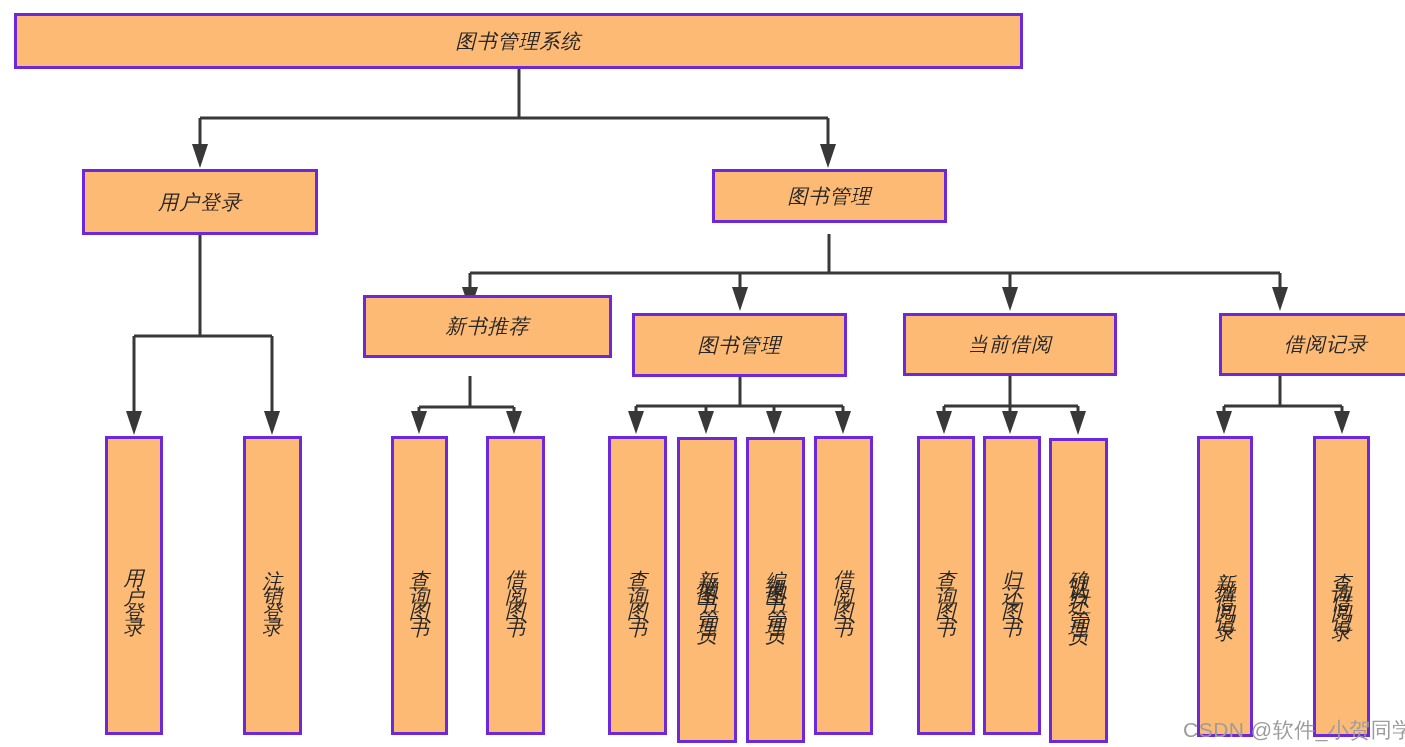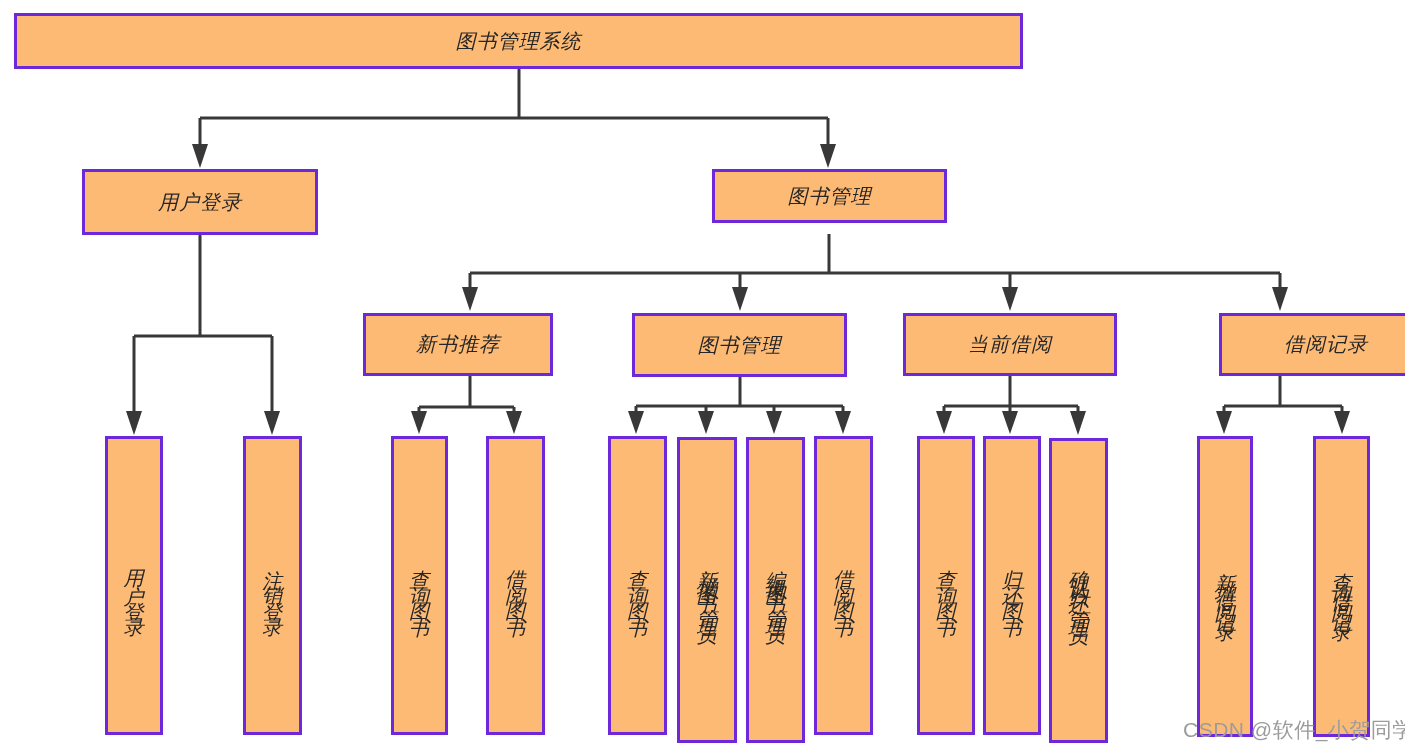--- a/index.html
+++ b/index.html
@@ -105,21 +105,21 @@
       <path class="head" d="M1216 411 L1232 411 L1224 434 Z"></path>
       <path class="head" d="M1334 411 L1350 411 L1342 434 Z"></path>
     </g>
   </svg>
 
   <div class="node" style="left:14px; top:13px; width:1009px; height:56px;">图书管理系统</div>
 
   <div class="node" style="left:82px; top:169px; width:236px; height:66px;">用户登录</div>
   <div class="node" style="left:712px; top:169px; width:235px; height:54px;">图书管理</div>
 
-  <div class="node" style="left:363px; top:313px; width:190px; height:63px;">新书推荐</div>
+  <div class="node" style="left:363px; top:295px; width:249px; height:63px;">新书推荐</div>
   <div class="node" style="left:632px; top:313px; width:215px; height:64px;">图书管理</div>
   <div class="node" style="left:903px; top:313px; width:214px; height:63px;">当前借阅</div>
   <div class="node" style="left:1173px; top:313px; width:214px; height:63px;margin-left:46px;">借阅记录</div>
 
   <div class="node vbox v4" style="left:105px; top:436px; width:58px; height:299px;">用户登录</div>
   <div class="node vbox v4" style="left:243px; top:436px; width:59px; height:299px;">注销登录</div>
 
   <div class="node vbox v4" style="left:391px; top:436px; width:57px; height:299px;">查询图书</div>
   <div class="node vbox v4" style="left:486px; top:436px; width:59px; height:299px;">借阅图书</div>
 

